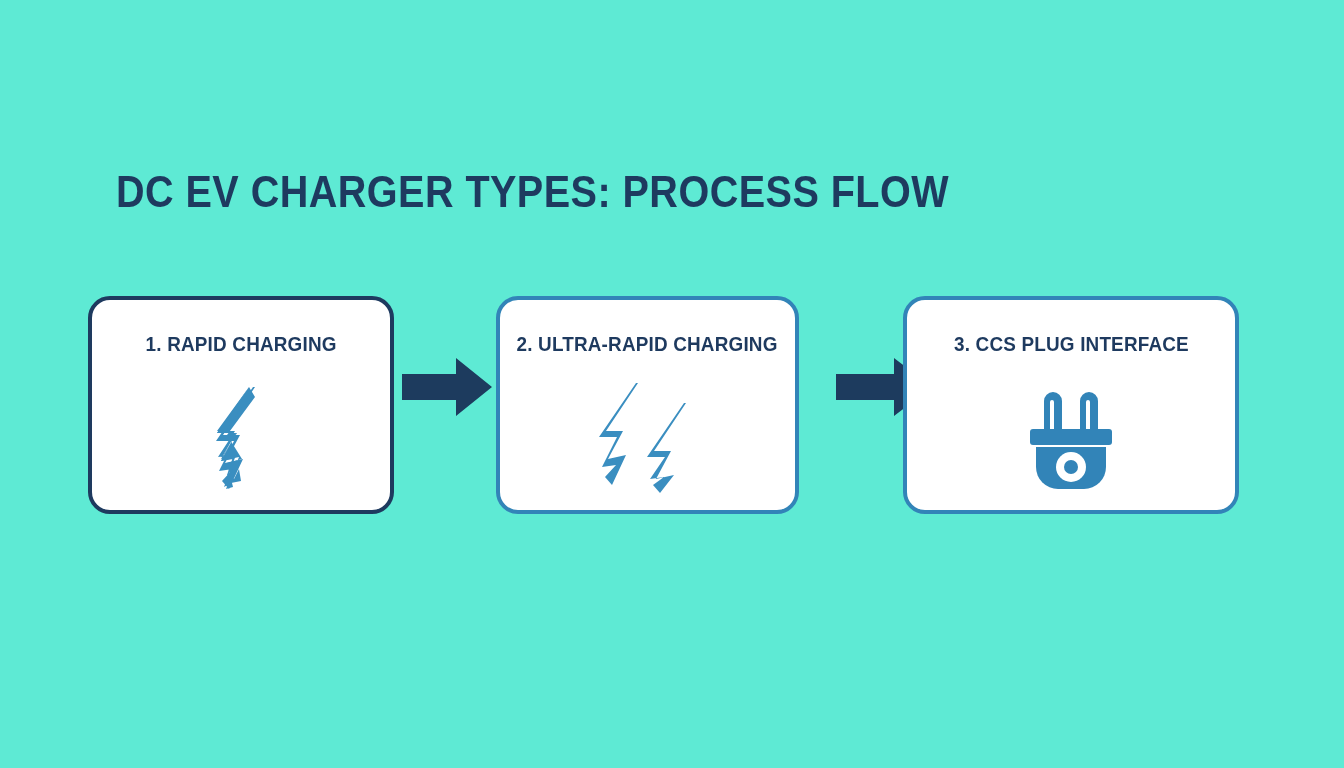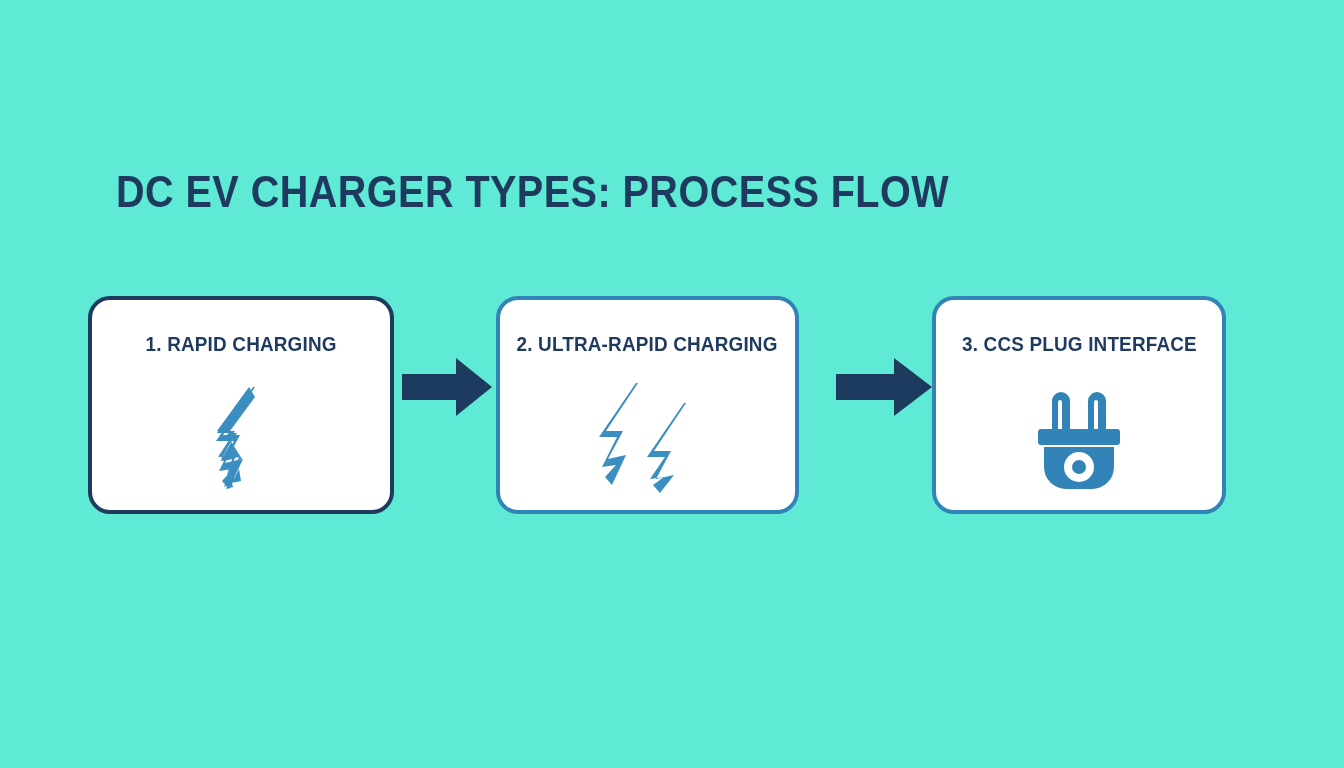--- a/index.html
+++ b/index.html
@@ -85,21 +85,21 @@
     top: 78px;
     height: 118px;
     display: flex;
     align-items: center;
     justify-content: center;
   }
 
   
   #step-box-1 { left: 88px;  width: 306px; }
   #step-box-2 { left: 496px; width: 303px; padding-left: 44px; }
-  #step-box-3 { left: 932px; width: 294px; }
+  #step-box-3 { left: 903px; width: 336px; }
 
   
   .flow-arrow {
     position: absolute;
     top: 60px;
     height: 62px;
   }
   #flow-arrow-1 { left: 402px; width: 90px; }
   #flow-arrow-2 { left: 836px; width: 96px; }
 

